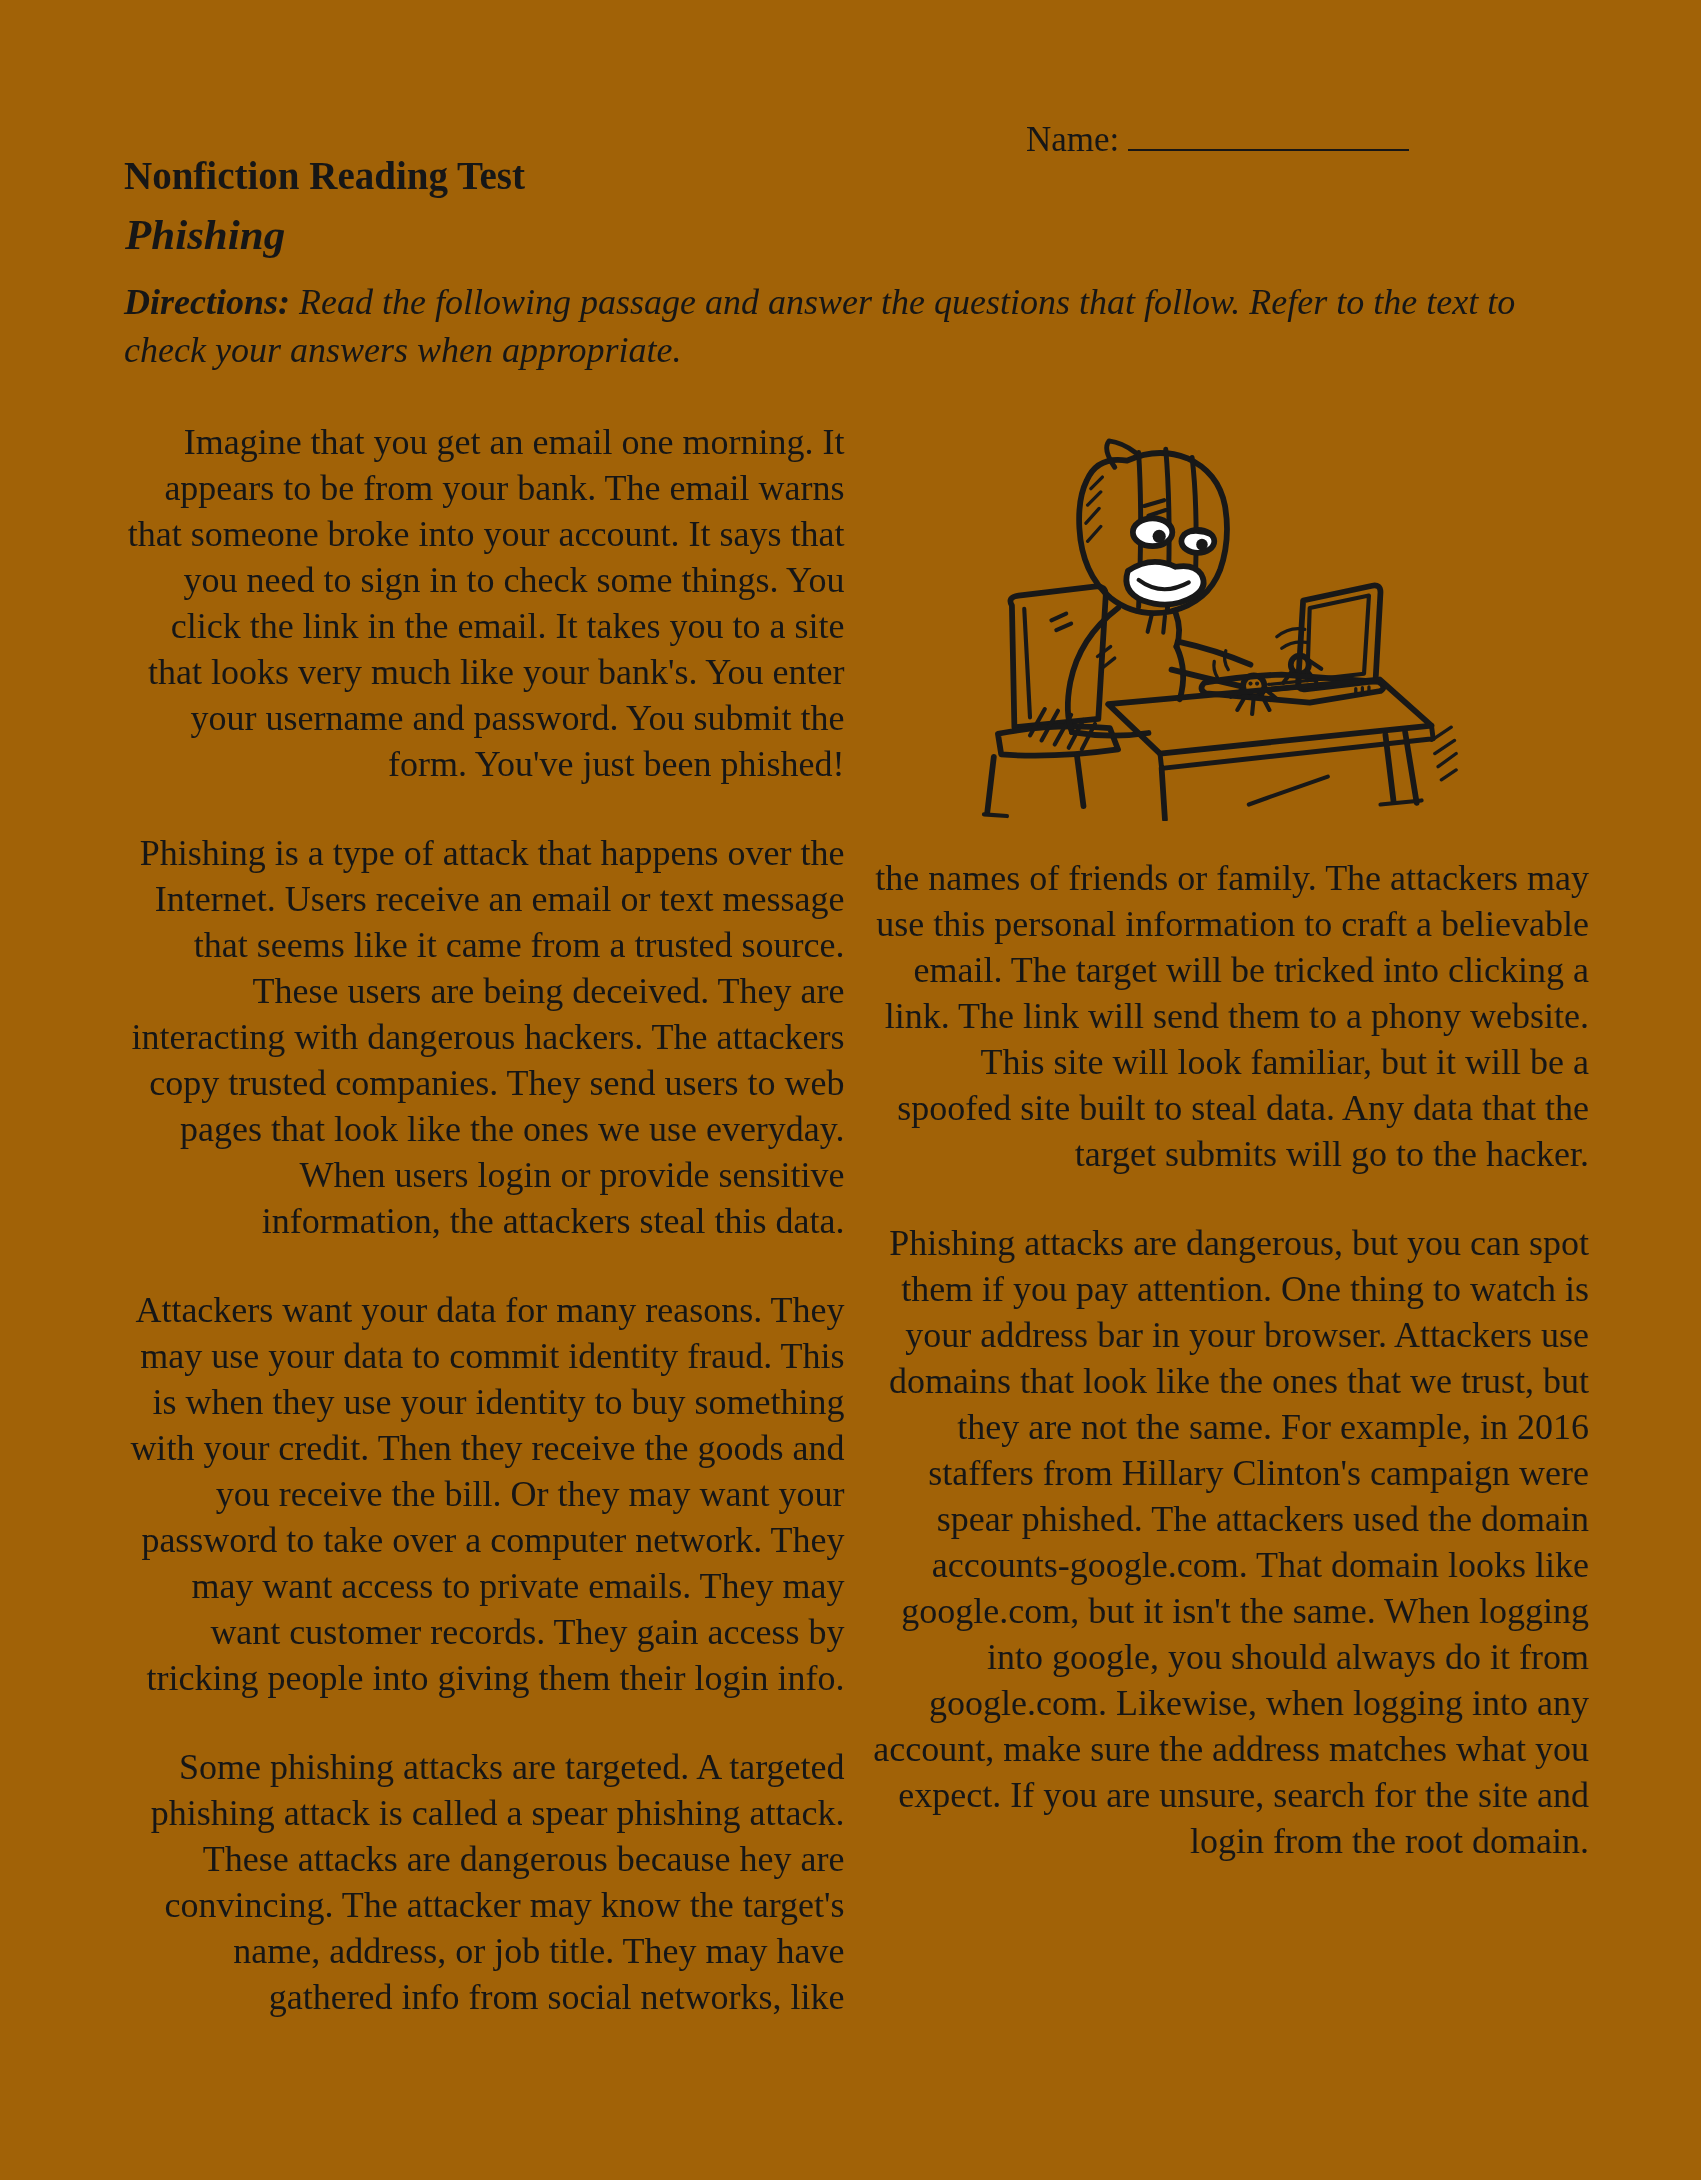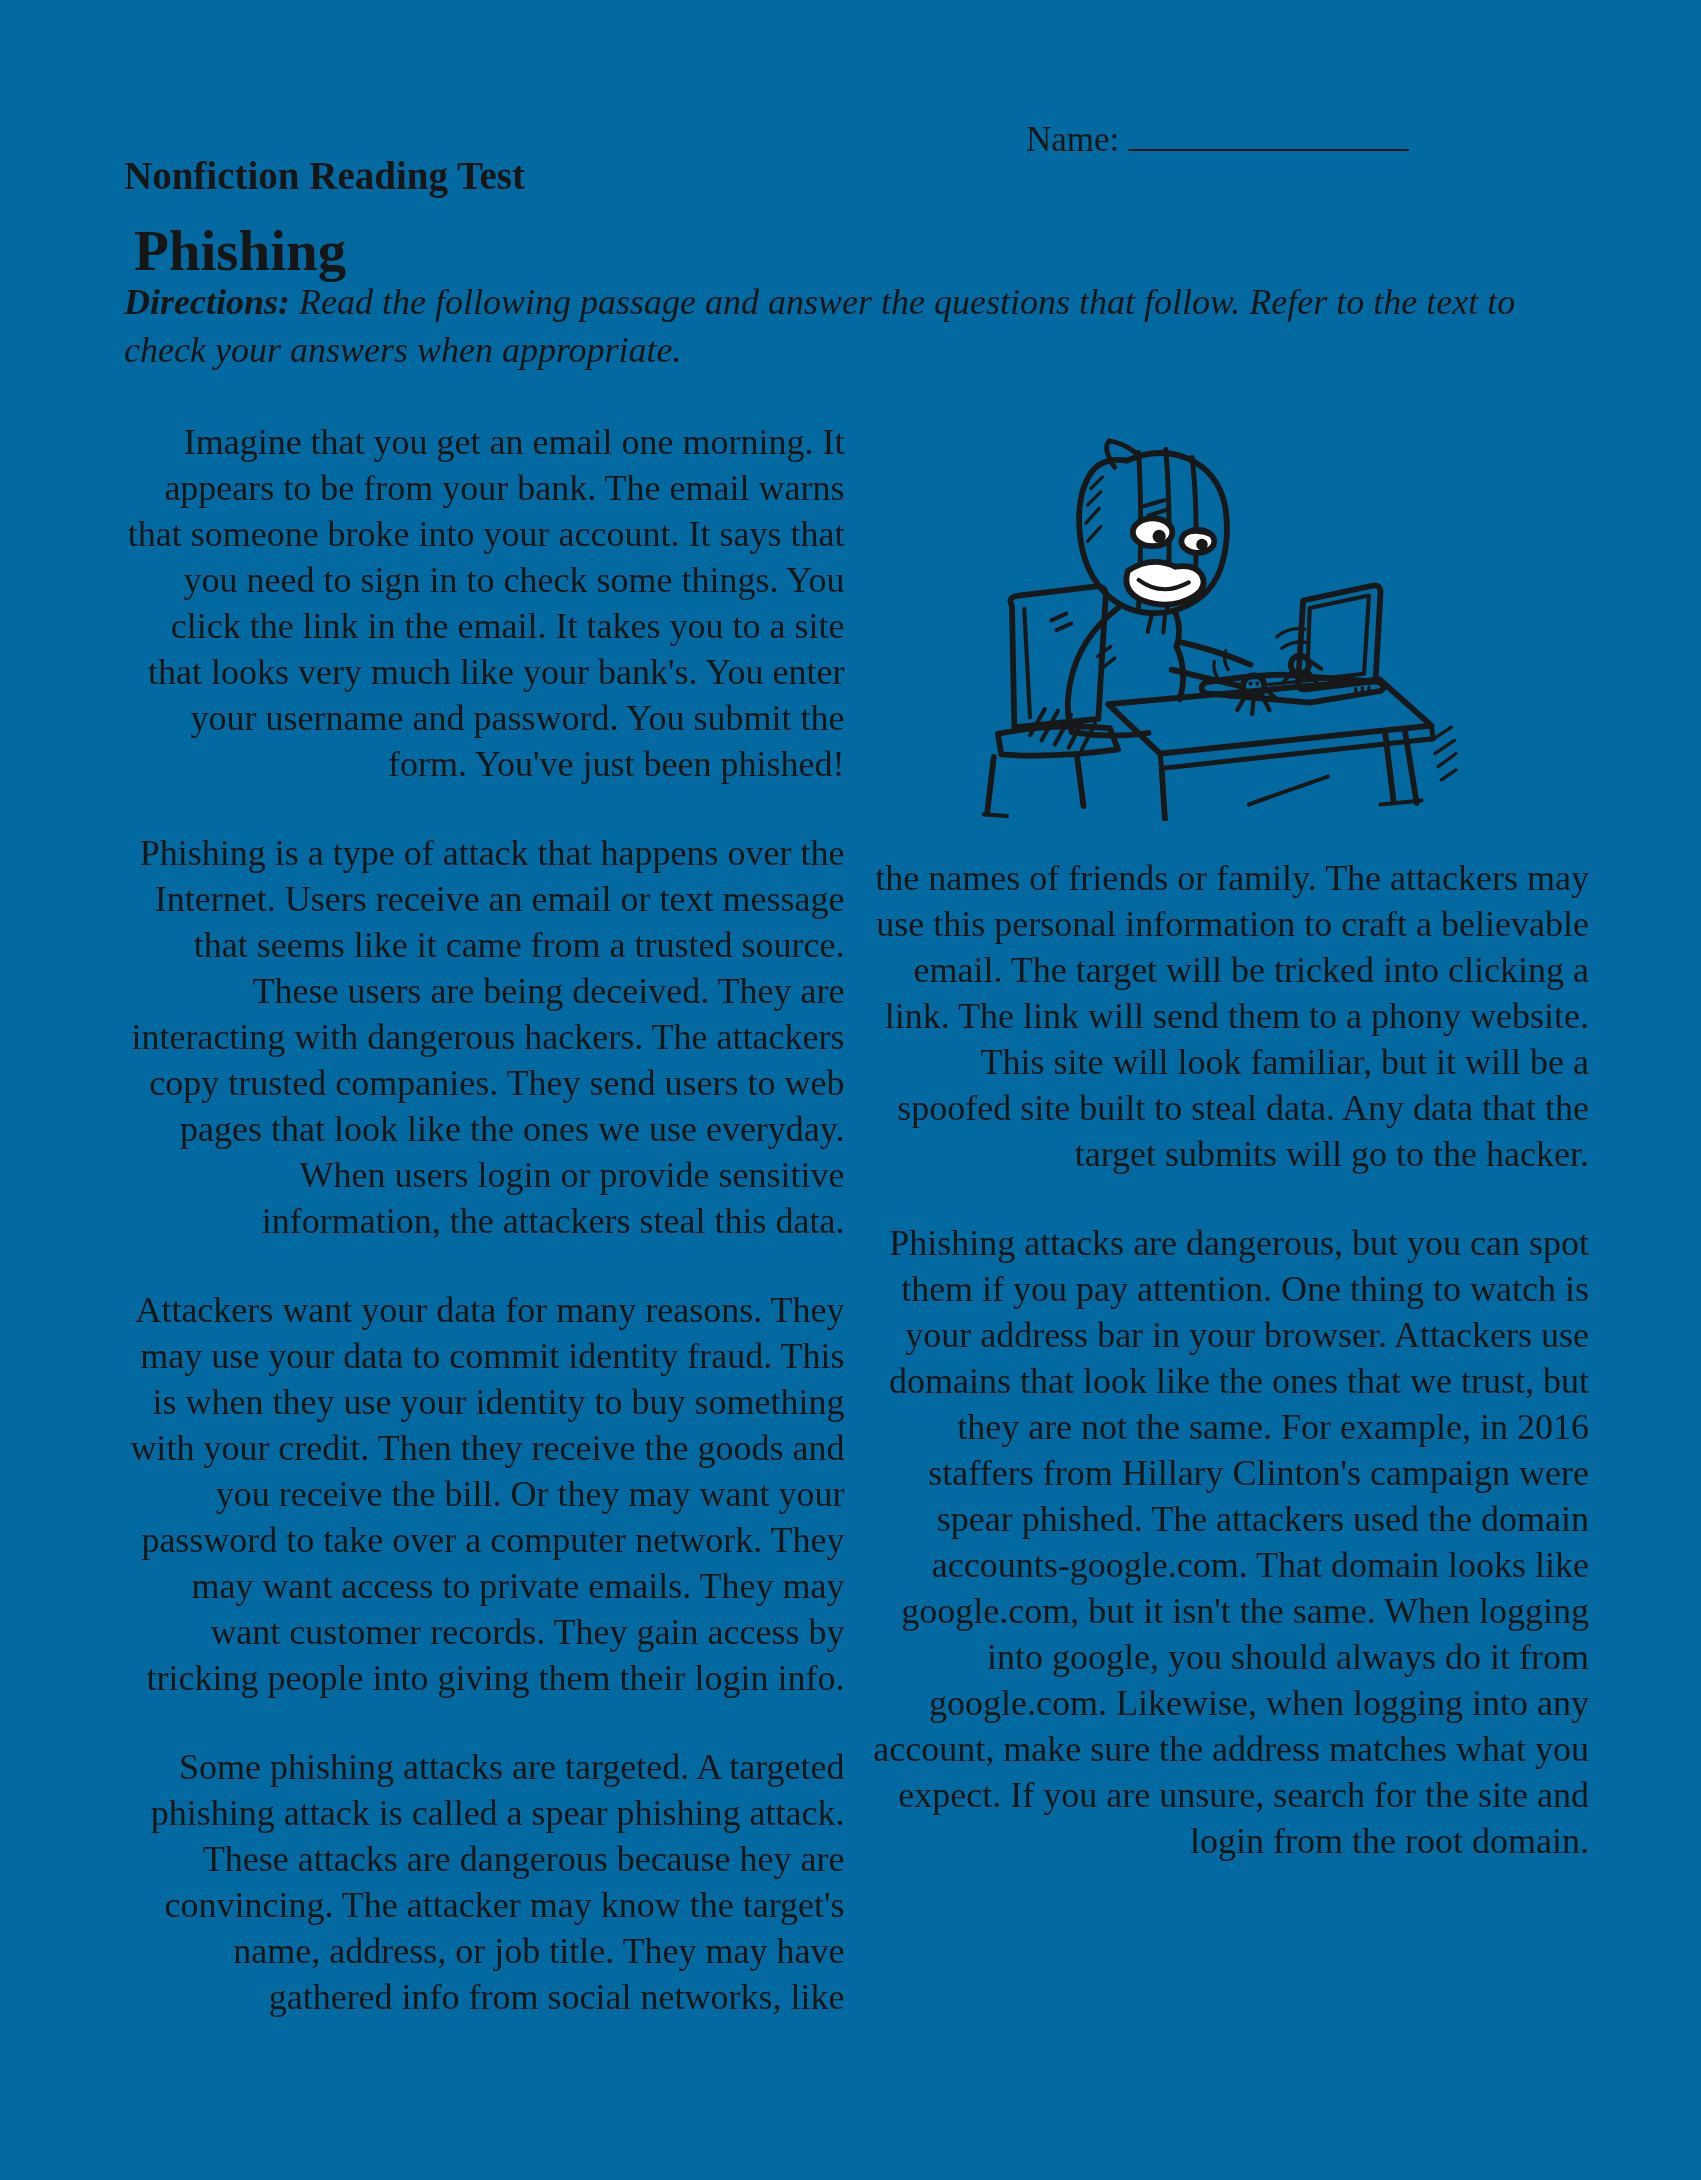--- a/index.html
+++ b/index.html
@@ -5,43 +5,43 @@
   html, body { margin: 0; padding: 0; }
   body {
     width: 1701px; height: 2181px;
     background: #ffffff;
     font-family: "Liberation Serif", "DejaVu Serif", serif;
     color: #161616;
   }
   .page {
     position: relative;
     width: 1701px; height: 2181px;
-    background: #0369a1;
+    background: #a16207;
     overflow: hidden;
   }
   .name-block {
     position: absolute; top: 114px; left: 1026px;
     font-size: 35px; white-space: nowrap;
   }
   .name-underline {
     display: inline-block;
     width: 281px; height: 1em;
     border-bottom: 2.6px solid #161616;
     margin-left: 8.5px;
     vertical-align: baseline;
   }
   .page-title {
     position: absolute; top: 155px; left: 124px;
     margin: 0;
     font-size: 39px; font-weight: bold; line-height: 1.1;
   }
   .page-subtitle {
     position: absolute; top: 210px; left: 124px;
-    margin: 10px;
-    font-size: 57px; font-weight: bold; line-height: 1.1;
+    margin: 1px;
+    font-size: 43px; font-weight: bold; font-style: italic; line-height: 1.1;
   }
   .directions {
     position: absolute; top: 278px; left: 124px;
     width: 1448px;
     margin: 0;
     font-size: 36px; line-height: 48px; font-style: italic;
   }
   .directions .dir-label { font-weight: bold; margin-right: 0.25em; }
   .columns {
     position: absolute; top: 419px; left: 124px;

